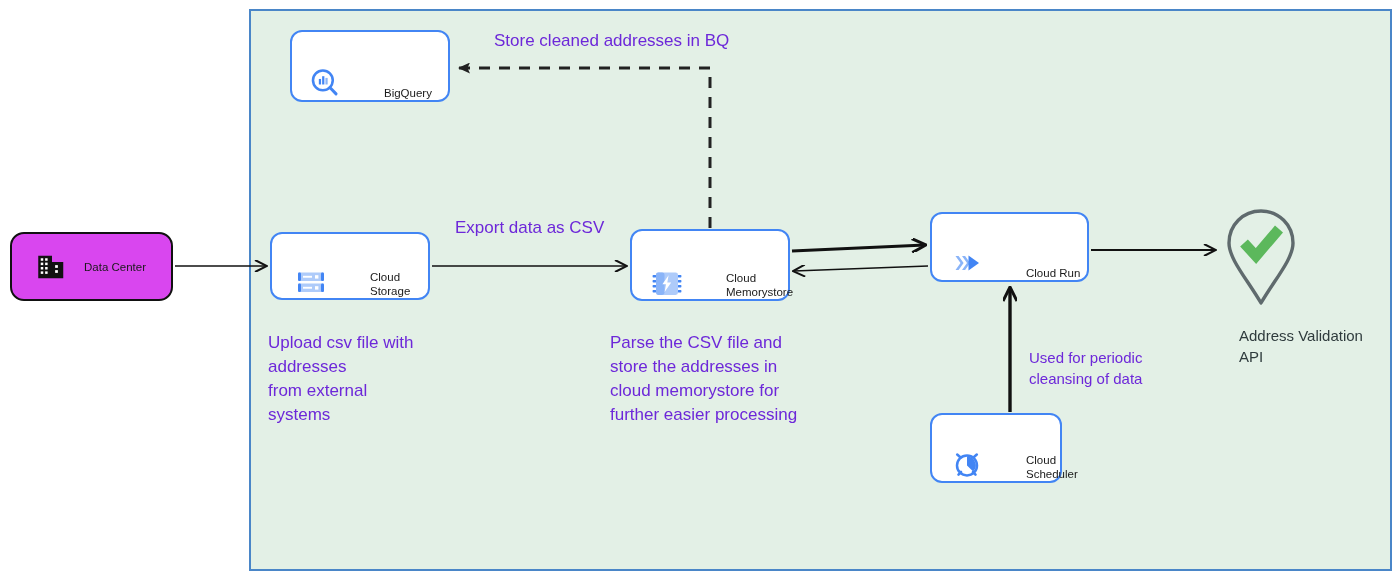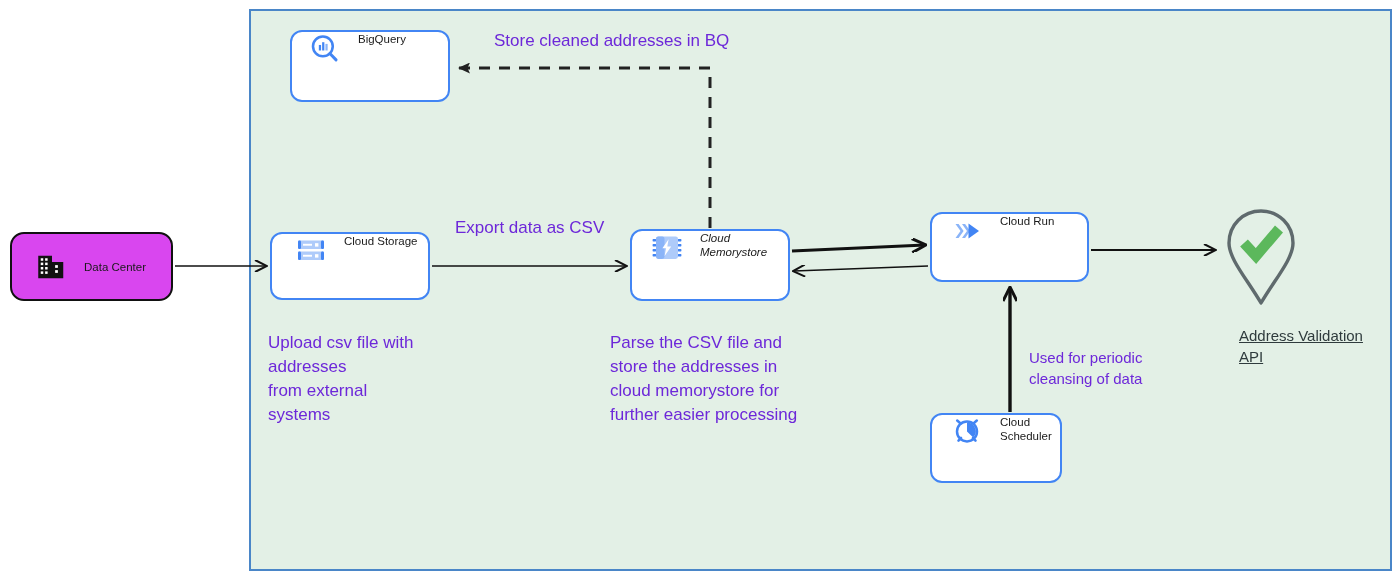--- a/index.html
+++ b/index.html
@@ -30,21 +30,22 @@
     box-sizing: border-box;
   }
   
   .node {
     position: absolute;
     box-sizing: border-box;
     background: #ffffff;
     border: 2px solid #4285f4;
     border-radius: 12px;
     display: flex;
-    align-items: flex-start;
+    align-items: flex-end;
+    gap: 26px;
   }
   .node .icon-slot {
     flex: 0 0 auto;
     display: flex;
     align-items: center;
     justify-content: center;
   }
   .node .node-label {
     font-size: 11.5px;
     color: #1a1a1a;
@@ -88,21 +89,21 @@
   .free-text {
     position: absolute;
     color: #6d28d9;
     white-space: pre-line;
   }
   #label-store-bq     { left: 494px;  top: 31px;  font-size: 17px; }
   #label-export-csv   { left: 455px;  top: 218px; font-size: 17px; }
   #label-upload       { left: 268px;  top: 331px; font-size: 17px; line-height: 1.42; }
   #label-parse        { left: 610px;  top: 331px; font-size: 17px; line-height: 1.42; }
   #label-periodic     { left: 1029px; top: 347px; font-size: 15px; line-height: 1.42; }
-  #label-avapi        { left: 1239px; top: 325px; font-size: 15px; line-height: 1.42; color:#2f3b3d;text-decoration:underline; }
+  #label-avapi        { left: 1239px; top: 325px; font-size: 15px; line-height: 1.42; color:#2f3b3d; }
 
   
   #node-address-validation {
     position: absolute;
     left: 1219px;
     top: 207px;
     width: 84px;
     height: 102px;
   }
   
@@ -226,21 +227,21 @@
           <rect x="26.8" y="8" width="3.6" height="2.4" rx="0.7"></rect>
           <rect x="26.8" y="13" width="3.6" height="2.4" rx="0.7"></rect>
           <rect x="26.8" y="18" width="3.6" height="2.4" rx="0.7"></rect>
           <rect x="26.8" y="23" width="3.6" height="2.4" rx="0.7"></rect>
         </g>
         <rect x="5" y="5.4" width="22" height="22.6" rx="2.4" fill="#aecbfa"></rect>
         <rect x="5" y="5.4" width="8.5" height="22.6" rx="2.4" fill="#8ab4f8"></rect>
         <path d="M17.6,8.2 L11.4,17.2 L15.1,17.2 L13.6,25 L20.2,15.4 L16.3,15.4 Z" fill="#ffffff"></path>
       </svg>
     </span>
-    <span class="node-label" style="margin-left:10px;font-style:italic;">Cloud
+    <span class="node-label" style="margin-left:10px;">Cloud
 Memorystore</span>
   </div>
 
   <div class="node" id="node-cloudrun">
     <span class="icon-slot">
       <svg width="34" height="34" viewBox="0 0 34 34" xmlns="http://www.w3.org/2000/svg">
         <path d="M5.5,10 L10.5,17 L5.5,24 L8.6,24 L13.6,17 L8.6,10 Z" fill="#8ab4f8"></path>
         <path d="M12,10 L17,17 L12,24 L15.1,24 L20.1,17 L15.1,10 Z" fill="#8ab4f8"></path>
         <path d="M18.5,9.6 L29,17 L18.5,24.4 Z" fill="#4285f4"></path>
       </svg>

